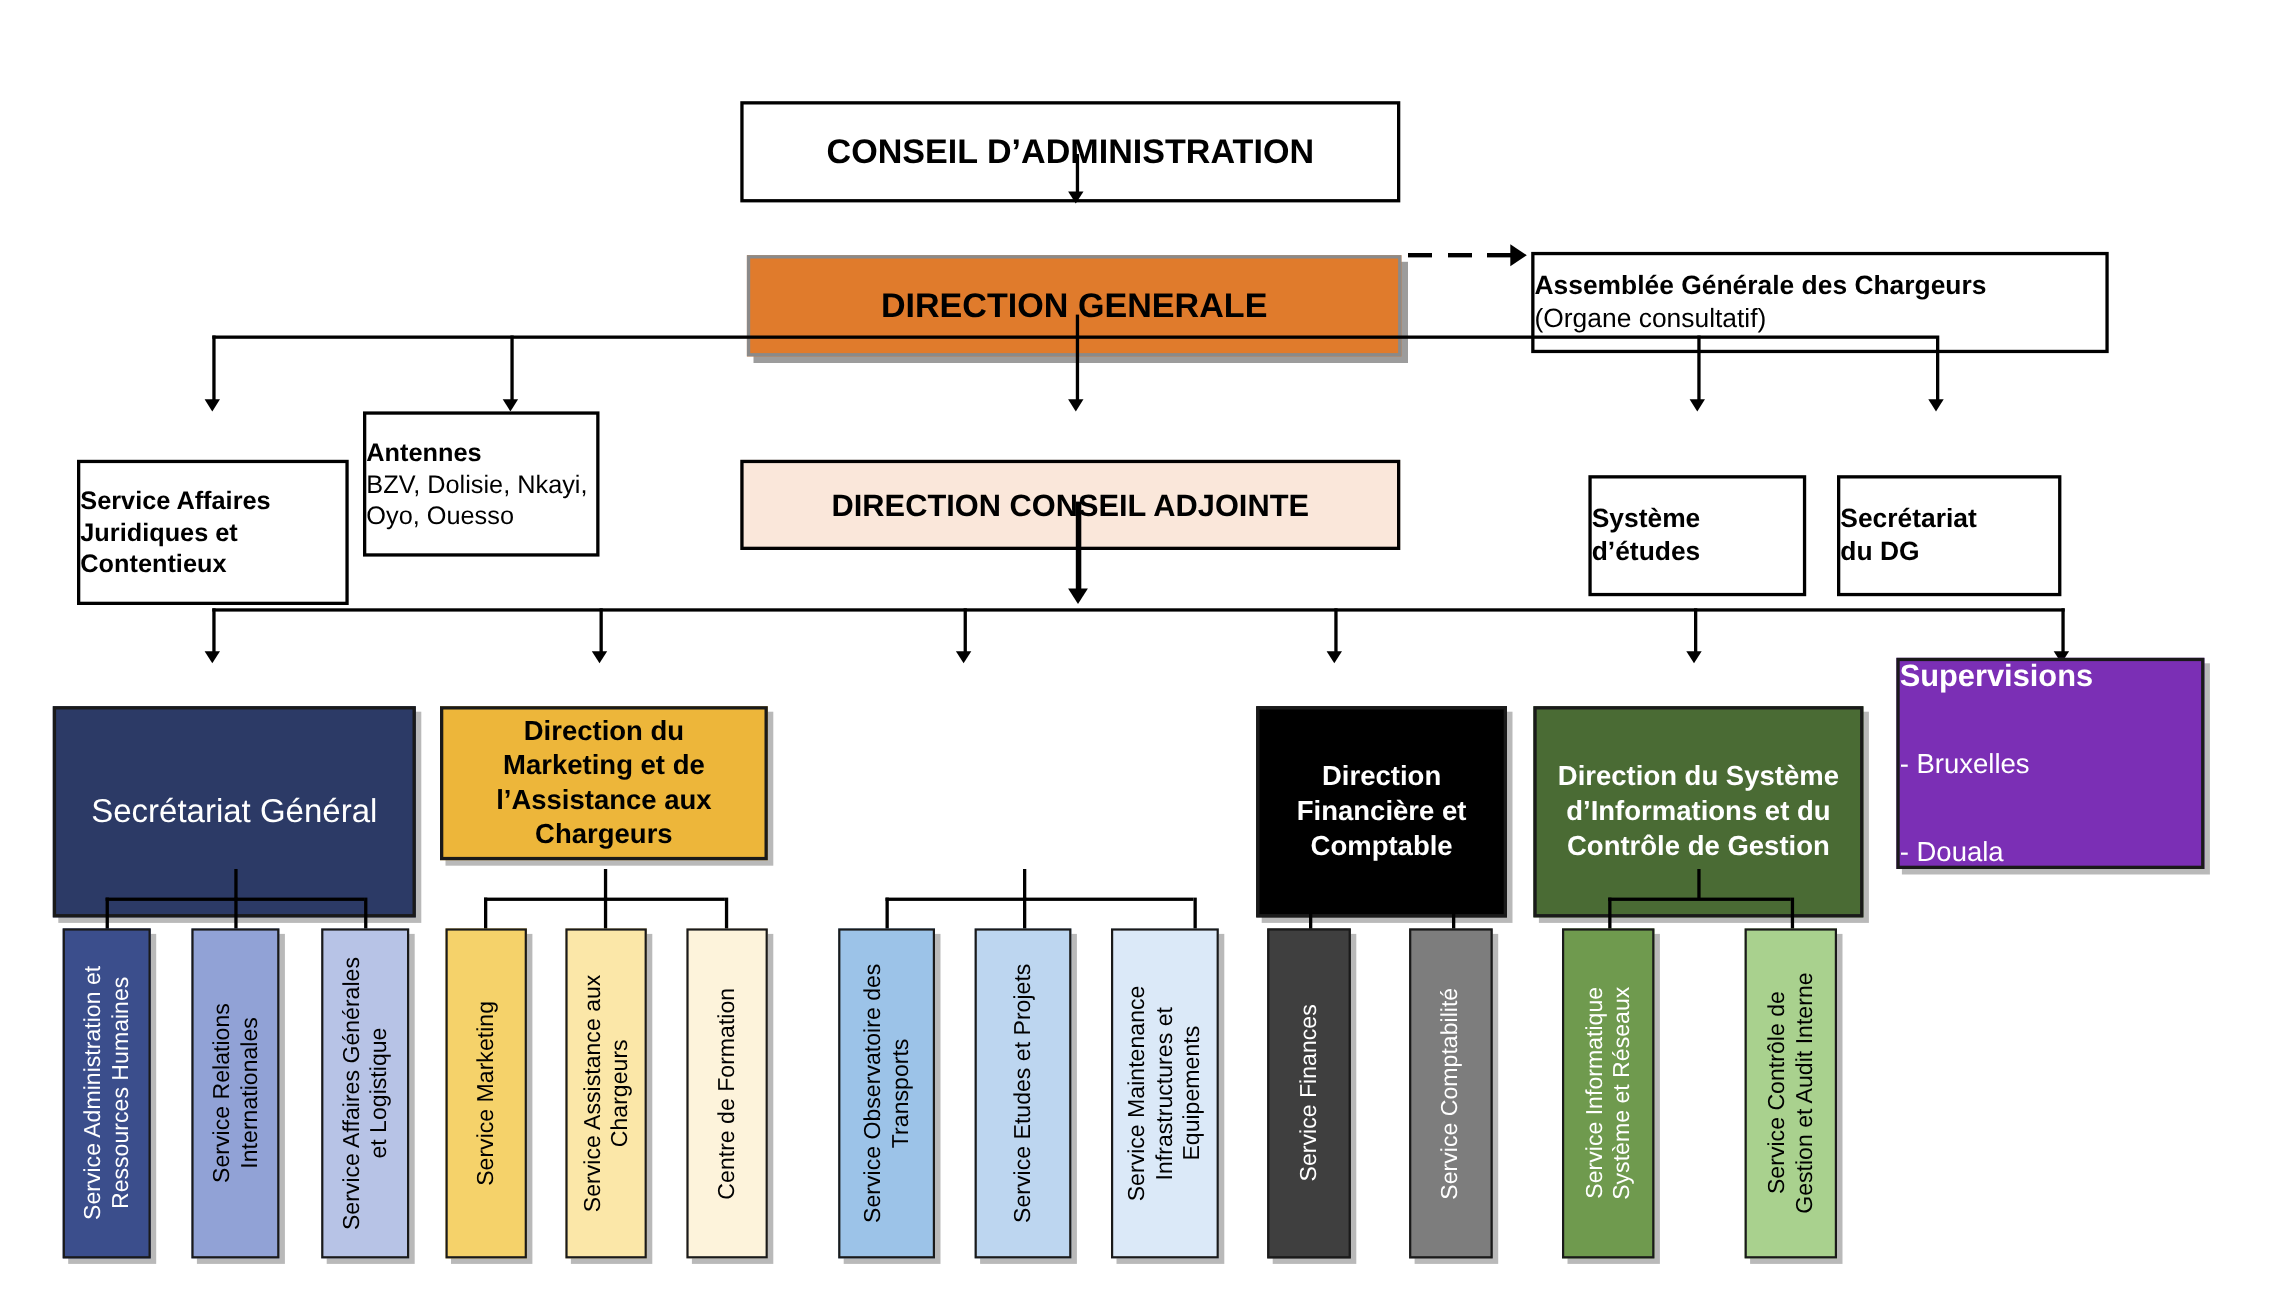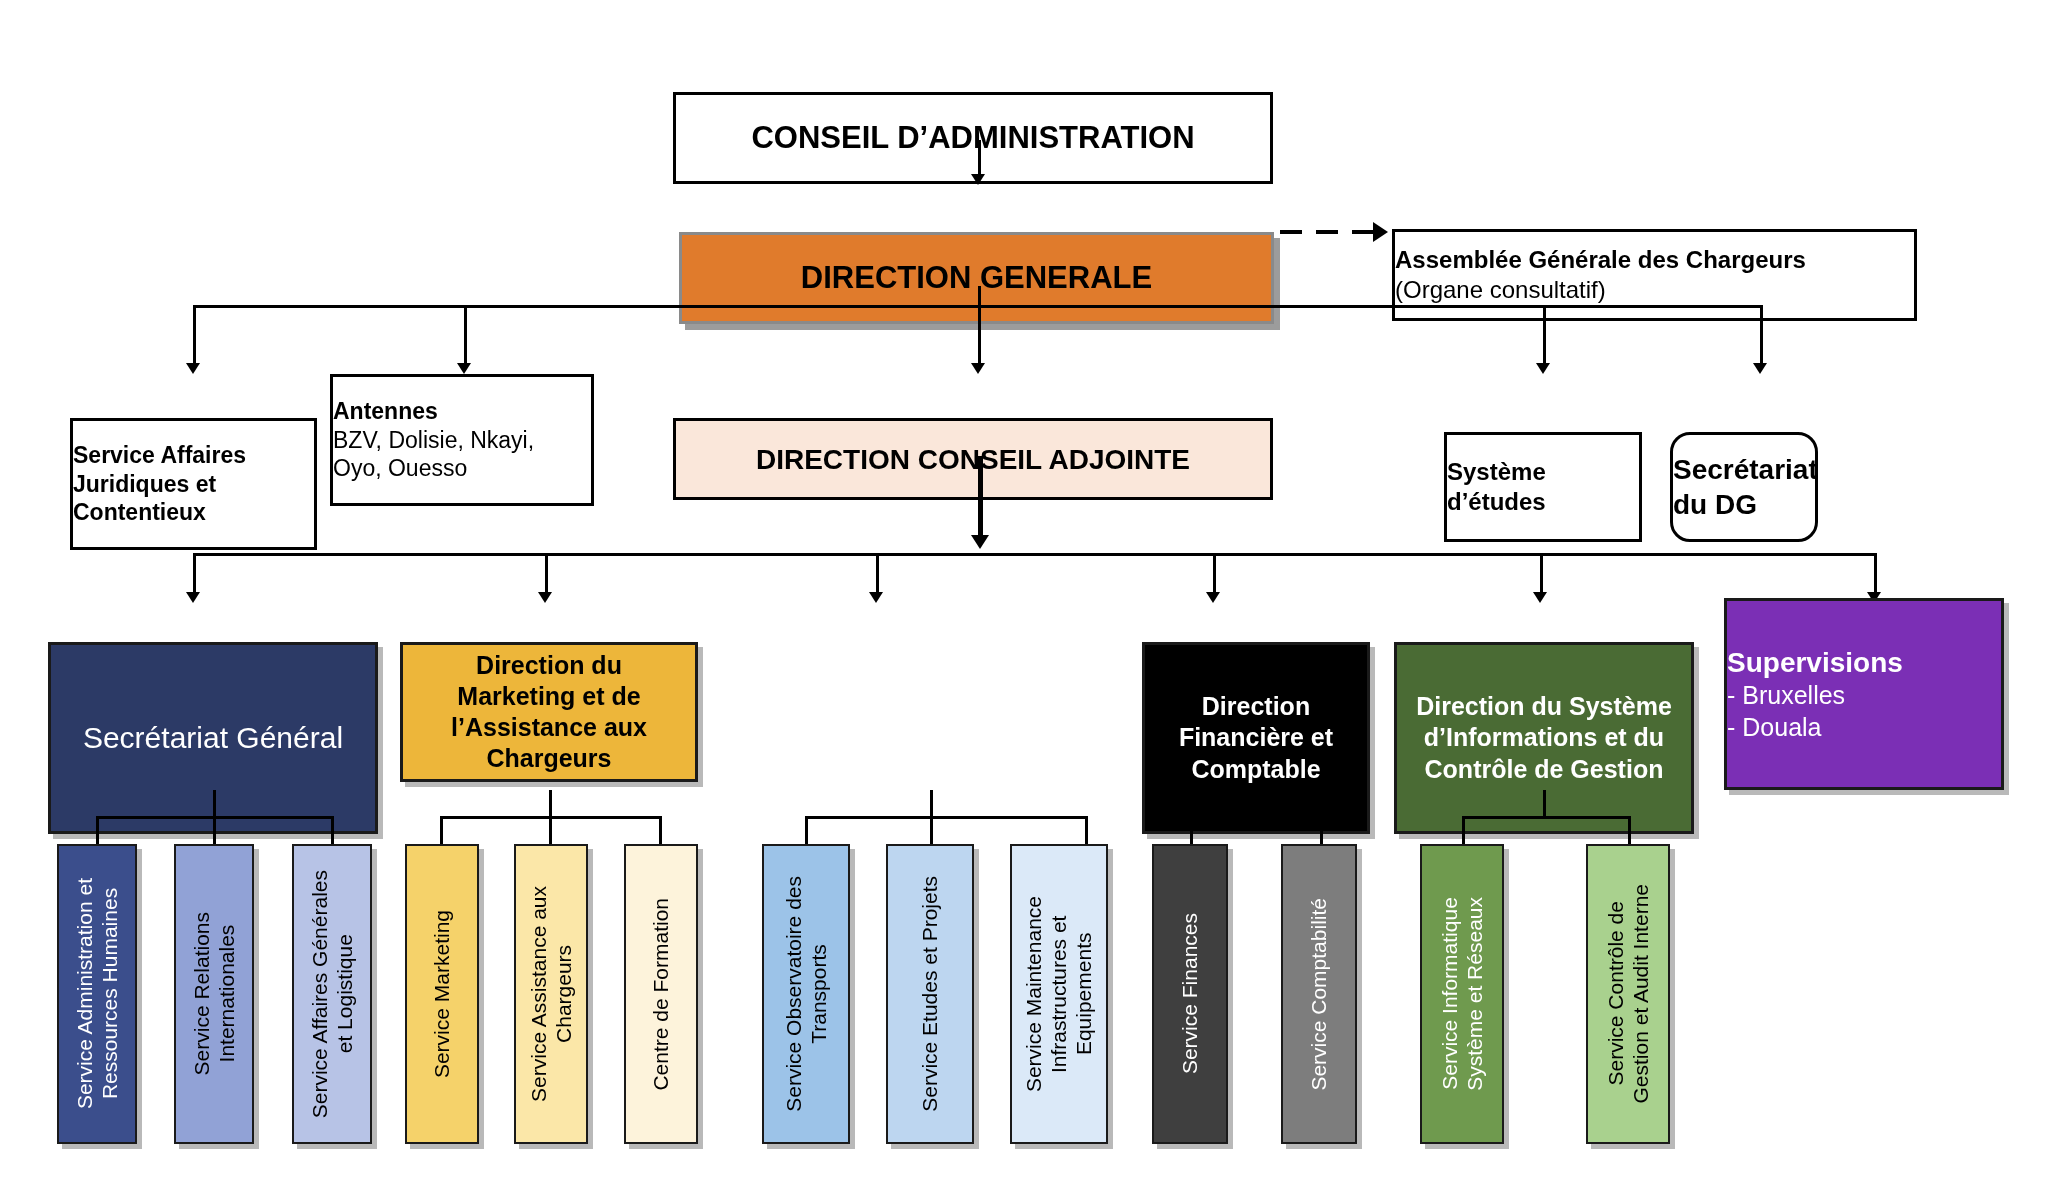--- a/index.html
+++ b/index.html
@@ -130,36 +130,36 @@
   <div class="arrow-down thin" style="left:1536px; top:363px;"></div>
   <div class="line vline" style="left:1760px; top:305px; height:63px;"></div>
   <div class="arrow-down thin" style="left:1753px; top:363px;"></div>
 
   <div class="box multi bold" style="left:70px; top:374px; width:247px; height:132px; font-size:23px;">
     <span>Service  Affaires</span>
     <span>Juridiques et</span>
     <span>Contentieux</span>
   </div>
 
-  <div class="box multi" style="left:330px; top:374px; width:264px; height:132px; font-size:23px;">
+  <div class="box multi" style="left:330px; top:374px; width:215px; height:132px; font-size:23px;">
     <span style="font-weight:bold;">Antennes</span>
     <span>BZV, Dolisie, Nkayi,</span>
     <span>Oyo, Ouesso</span>
   </div>
 
   <div class="box bold" style="left:673px; top:374px; width:600px; height:82px; background:#fae7da; font-size:28px;">
     <span>DIRECTION CONSEIL ADJOINTE</span>
   </div>
 
   <div class="box multi bold" style="left:1444px; top:388px; width:198px; height:110px; font-size:24px;">
     <span>Système</span>
     <span>d’études</span>
   </div>
 
-  <div class="box multi bold" style="left:1670px; top:388px; width:148px; height:110px; font-size:28px;border-radius:20px;">
+  <div class="box multi bold" style="left:1670px; top:388px; width:204px; height:110px; font-size:24px;">
     <span>Secrétariat</span>
     <span>du DG</span>
   </div>
 
   <div class="line vline" style="left:978px; top:456px; width:5px; height:86px;"></div>
   <div class="arrow-down" style="left:971px; top:535px;"></div>
   <div class="line hline" style="left:193px; top:553px; width:1684px;"></div>
 
   <div class="line vline" style="left:193px; top:553px; height:44px;"></div>
   <div class="arrow-down thin" style="left:186px; top:592px;"></div>
@@ -272,19 +272,19 @@
 
   <div class="subbox shadow-sub" style="left:1420px; top:844px; width:84px; height:300px; background:#6f9a4e;">
     <span class="vert txt-white" style="font-size:21px;">Service  Informatique
 Système et Réseaux</span>
   </div>
   <div class="subbox shadow-sub" style="left:1586px; top:844px; width:84px; height:300px; background:#a9d18e;">
     <span class="vert" style="font-size:21px;">Service  Contrôle de
 Gestion et Audit Interne</span>
   </div>
 
-  <div class="box multi shadow-sub" style="left:1724px; top:598px; width:280px; height:192px; background:#7b2fb5; border:3px solid #1a1a1a; font-size:25px; color:#ffffff;">
+  <div class="box multi shadow-sub" style="left:1724px; top:598px; width:280px; height:192px; background:#7b2fb5; border:3px solid #1a1a1a; font-size:25px; color:#ffffff;gap:48px;">
     <span style="font-weight:bold; font-size:28px;">Supervisions</span>
     <span>- Bruxelles</span>
     <span>- Douala</span>
   </div>
 
 </div>
 
 </body></html>

